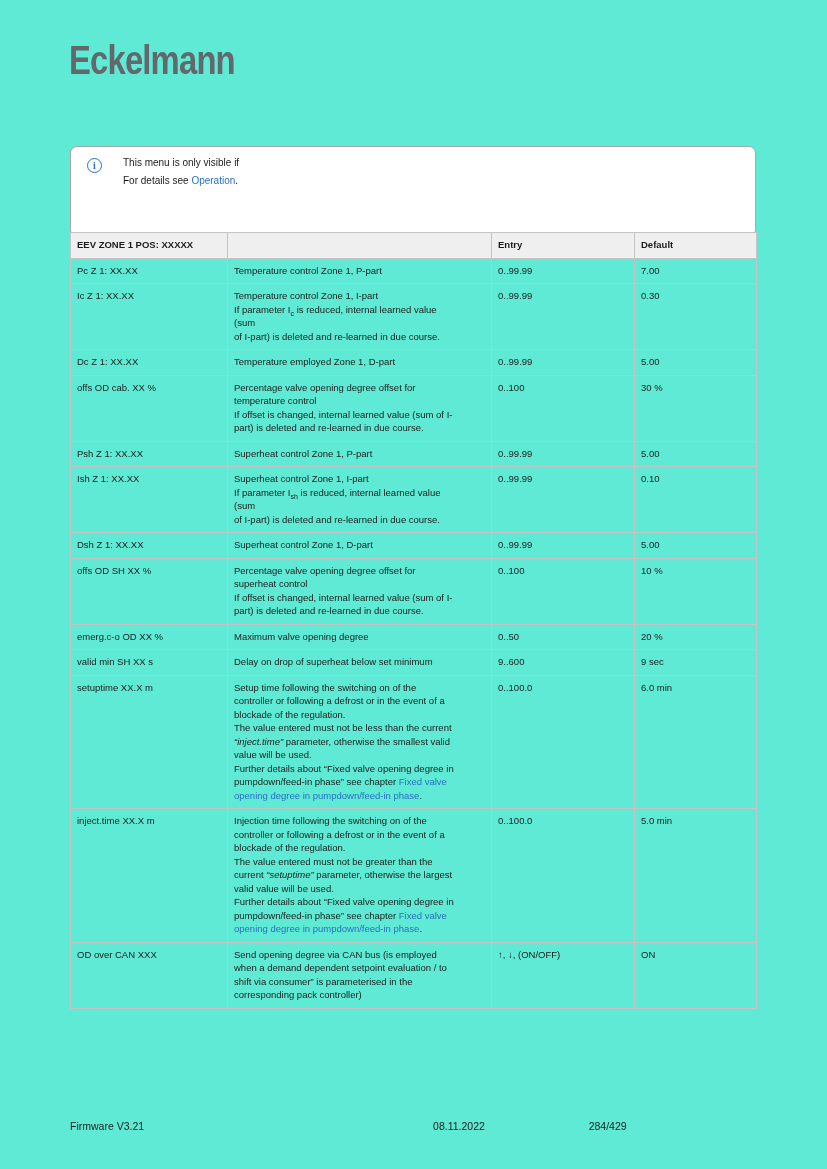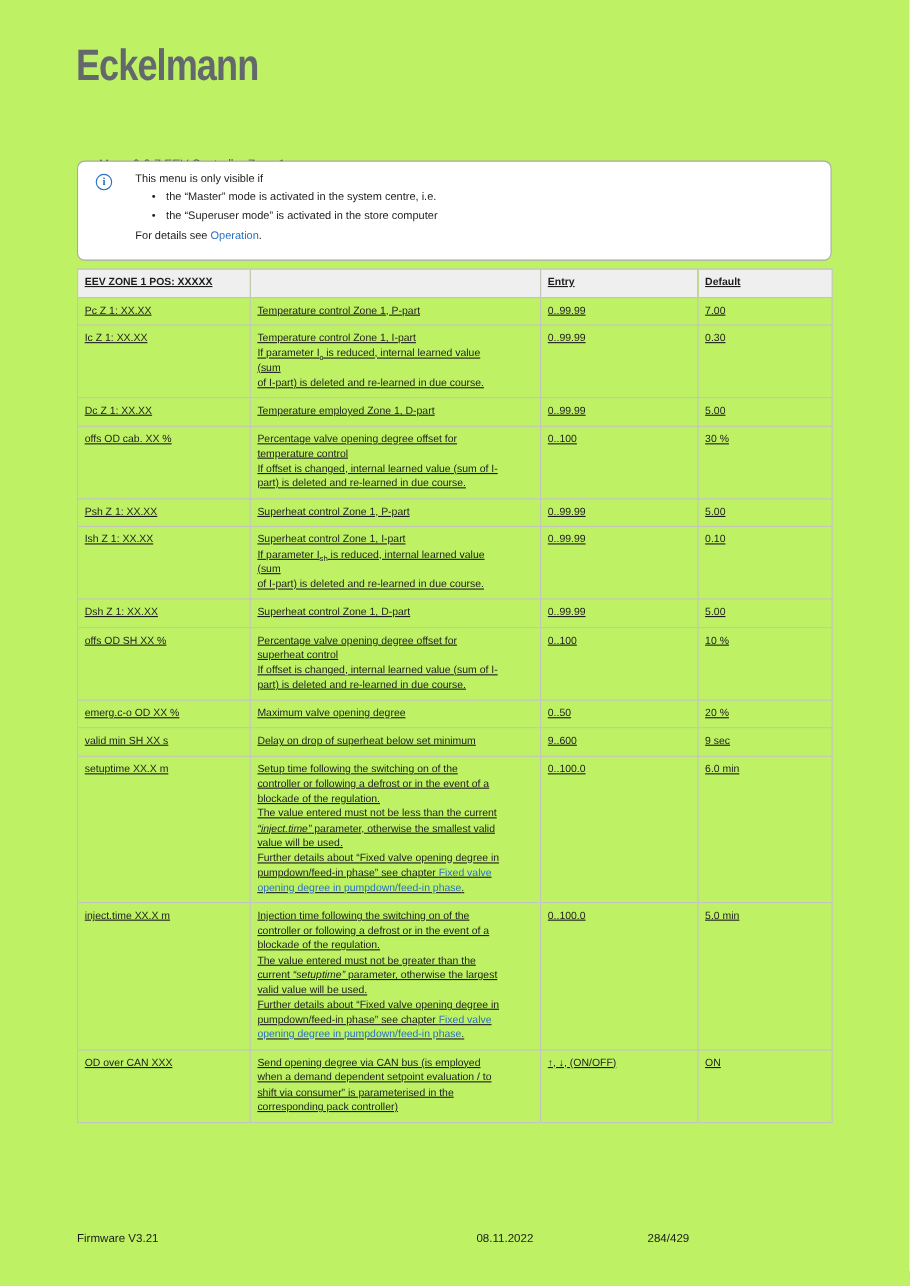--- a/index.html
+++ b/index.html
@@ -1,17 +1,17 @@
 <!DOCTYPE html>
 <html><head>
 <meta charset="utf-8">
 <style>
   html,body { margin:0; padding:0; background:#ffffff; }
   .page {
-    position:relative; width:827px; height:1169px; background:#bef264;
+    position:relative; width:827px; height:1169px; background:#5eead4;
     font-family:"Liberation Sans", sans-serif; color:#1c1c1c; overflow:hidden;
   }
   .logo {
     position:absolute; left:69px; top:38px;
     font-size:40px; font-weight:700; color:#63686d;
     letter-spacing:-1px; transform:scaleX(0.82); transform-origin:left top;
     white-space:nowrap;
   }
   .menu-line {
     position:absolute; left:78px; top:120px; font-size:11px; color:#1c1c1c;margin-top:24px;
@@ -28,23 +28,23 @@
     font-size:10px; font-weight:700; text-align:center; line-height:13px;
     font-family:"Liberation Serif", serif;
   }
   .info-content { position:absolute; left:52px; top:8px; width:620px; font-size:10px; line-height:16px; }
   .info-bullets { margin:1px 0 0 0; padding:0; list-style:none; }
   .info-bullets li { padding-left:28px; position:relative; line-height:16.5px; }
   .info-bullets li::before { content:"•"; position:absolute; left:15px; }
   .info-details { margin-top:2px; }
   .link { color:#2a70c2; text-decoration:none; cursor:pointer;text-align:right; }
   table.param-table {
-    position:absolute; left:70px; top:244px; width:686px;
+    position:absolute; left:70px; top:232px; width:686px;
     border-collapse:collapse; table-layout:fixed;
-    font-size:9.5px; line-height:13.5px; color:#1c1c1c;text-decoration:underline;
+    font-size:9.5px; line-height:13.5px; color:#1c1c1c;
   }
   table.param-table th, table.param-table td {
     border:1px solid #c4c4c4; padding:5px 6px 6px 6px;
     vertical-align:top; text-align:left; overflow:hidden;
   }
   table.param-table thead th { background:#efefef; font-weight:700; }
   td.col-desc { white-space:pre-wrap; }
   td em { font-style:italic; }
   td sub { font-size:7px; line-height:0; }
   .footer {
@@ -61,24 +61,20 @@
 <div class="page">
 
   <div class="logo">Eckelmann</div>
 
   <div class="menu-line"><span class="dot">•</span><span>Menu 6-2-7 EEV Controller Zone 1</span></div>
 
   <div class="info-box">
     <span class="info-icon">i</span>
     <div class="info-content">
       <div class="info-intro">This menu is only visible if</div>
-      <ul class="info-bullets" id="info-bullets">
-          <li>the “Master” mode is activated in the system centre, i.e.</li>
-          <li>the “Superuser mode” is activated in the store computer</li>
-        </ul>
       <div class="info-details"><span>For details see </span><a class="link">Operation</a><span>.</span></div>
     </div>
   </div>
 
   <table class="param-table">
     <colgroup>
       <col style="width:157px">
         <col style="width:264px">
         <col style="width:143px">
         <col style="width:122px">

